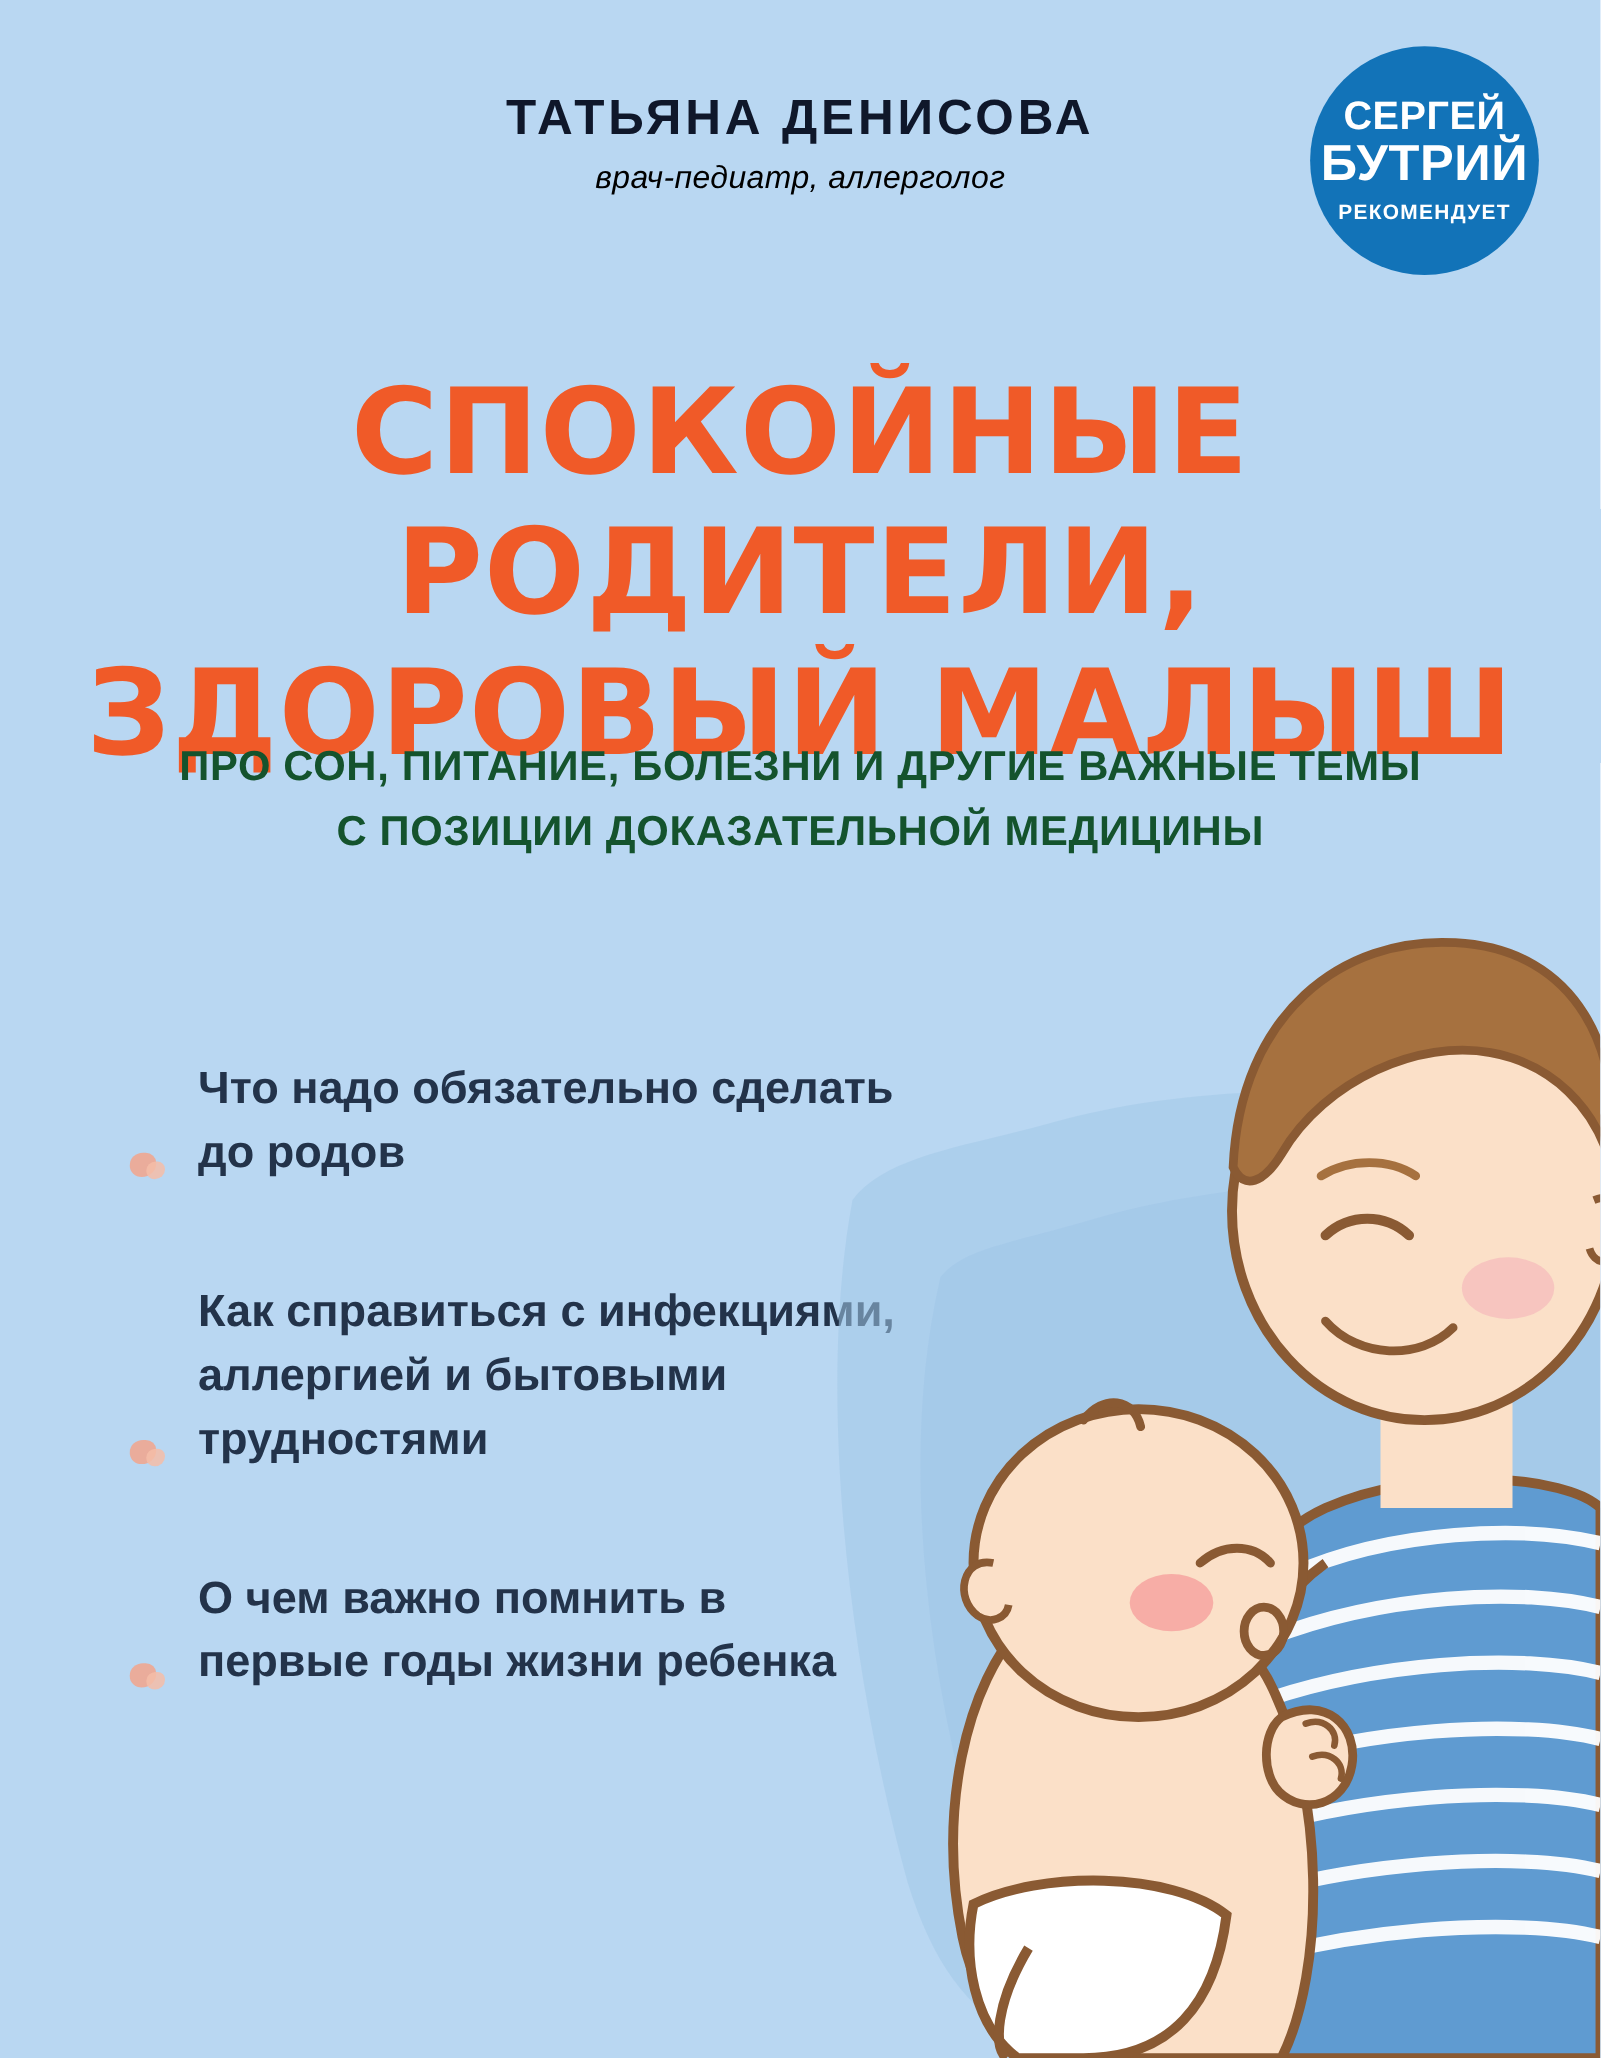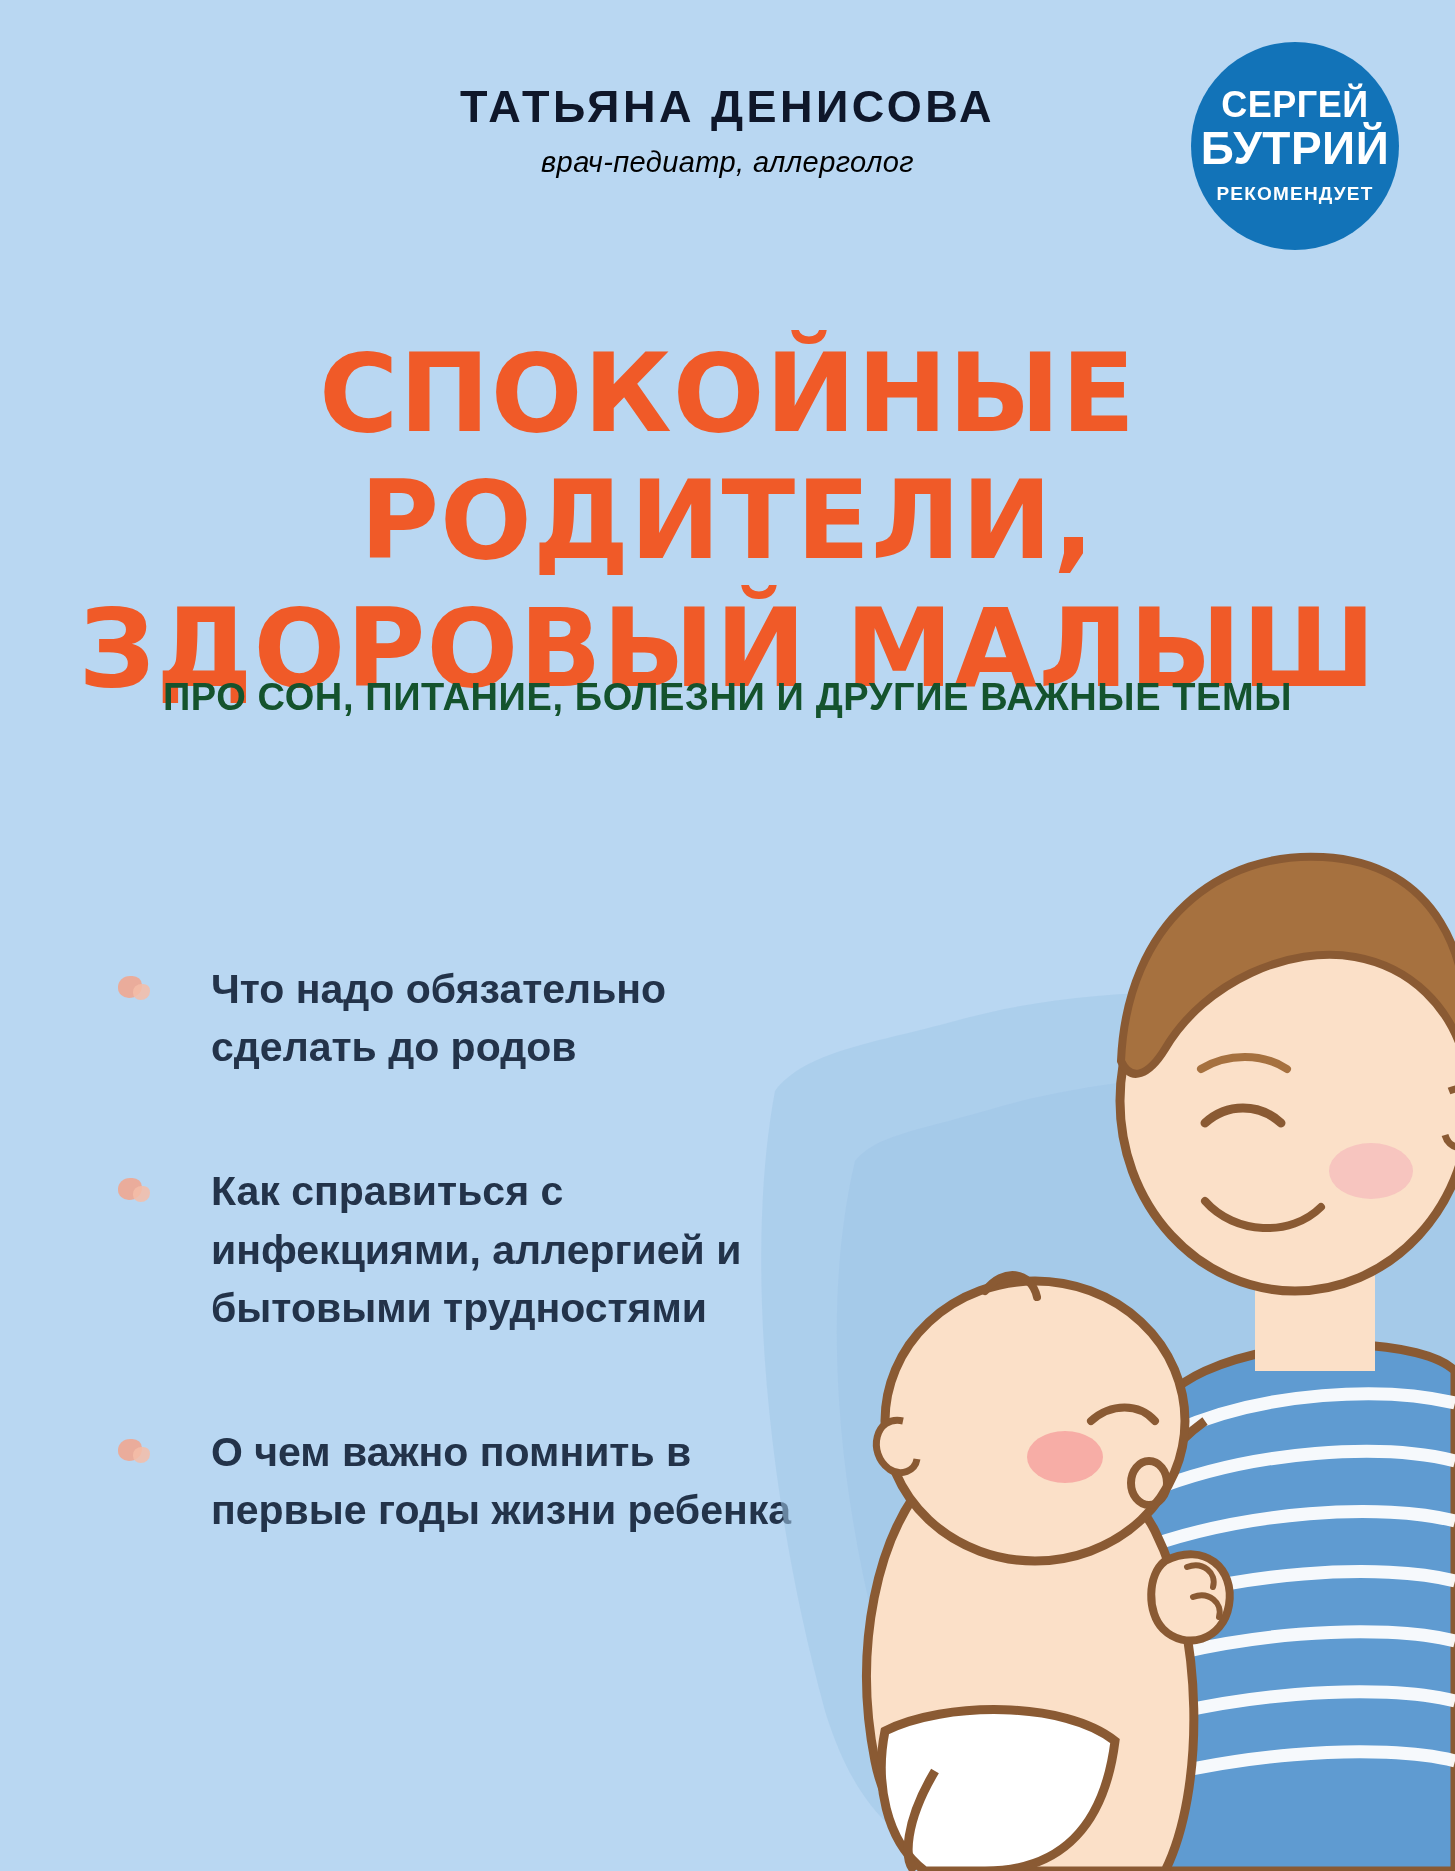--- a/index.html
+++ b/index.html
@@ -114,23 +114,22 @@
 
   
   .bullets {
     position: absolute;
     top: 960px;
     left: 118px;
     width: 700px;
   }
   .bullet-item {
     display: flex;
-    align-items: flex-start;
+    align-items: flex-end;
     margin-bottom: 86px;
-    gap: 31px;
   }
   .bullet-dot {
     flex: 0 0 auto;
     width: 34px;
     height: 30px;
     margin-top: 14px;
     margin-right: 28px;
     position: relative;
   }
   .bullet-dot::before,
@@ -183,20 +182,21 @@
     <div class="badge-l3">РЕКОМЕНДУЕТ</div>
   </div>
 
   <div class="title">
     <span class="l1">СПОКОЙНЫЕ РОДИТЕЛИ,</span>
     <span class="l2">ЗДОРОВЫЙ МАЛЫШ</span>
   </div>
 
   <div class="subtitle">
     <span>ПРО СОН, ПИТАНИЕ, БОЛЕЗНИ И ДРУГИЕ ВАЖНЫЕ ТЕМЫ</span>
+    <span>С ПОЗИЦИИ ДОКАЗАТЕЛЬНОЙ МЕДИЦИНЫ</span>
   </div>
 
   <div class="bullets">
     <div class="bullet-item">
       <span class="bullet-dot"></span>
       <span class="bullet-text">Что надо обязательно сделать до родов</span>
     </div>
     <div class="bullet-item">
       <span class="bullet-dot"></span>
       <span class="bullet-text">Как справиться с инфекциями, аллергией и бытовыми трудностями</span>

